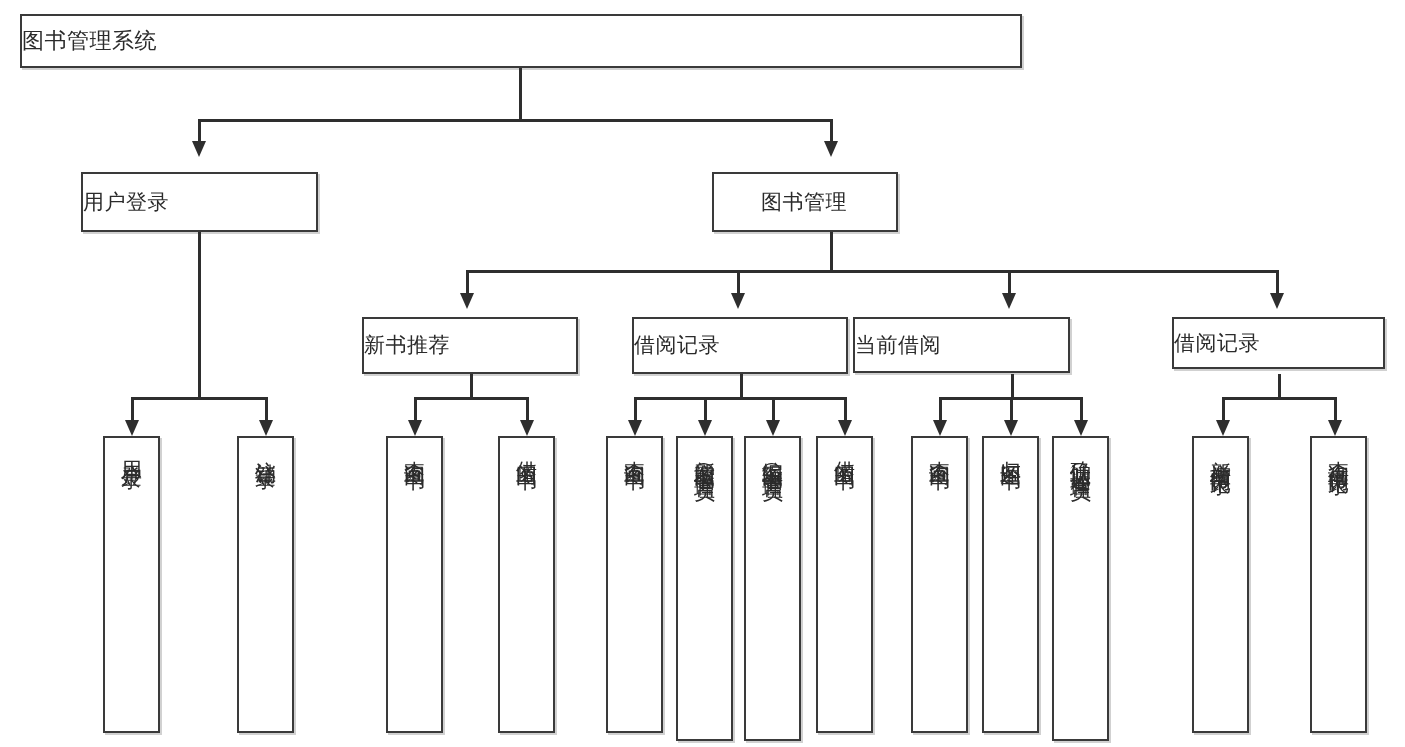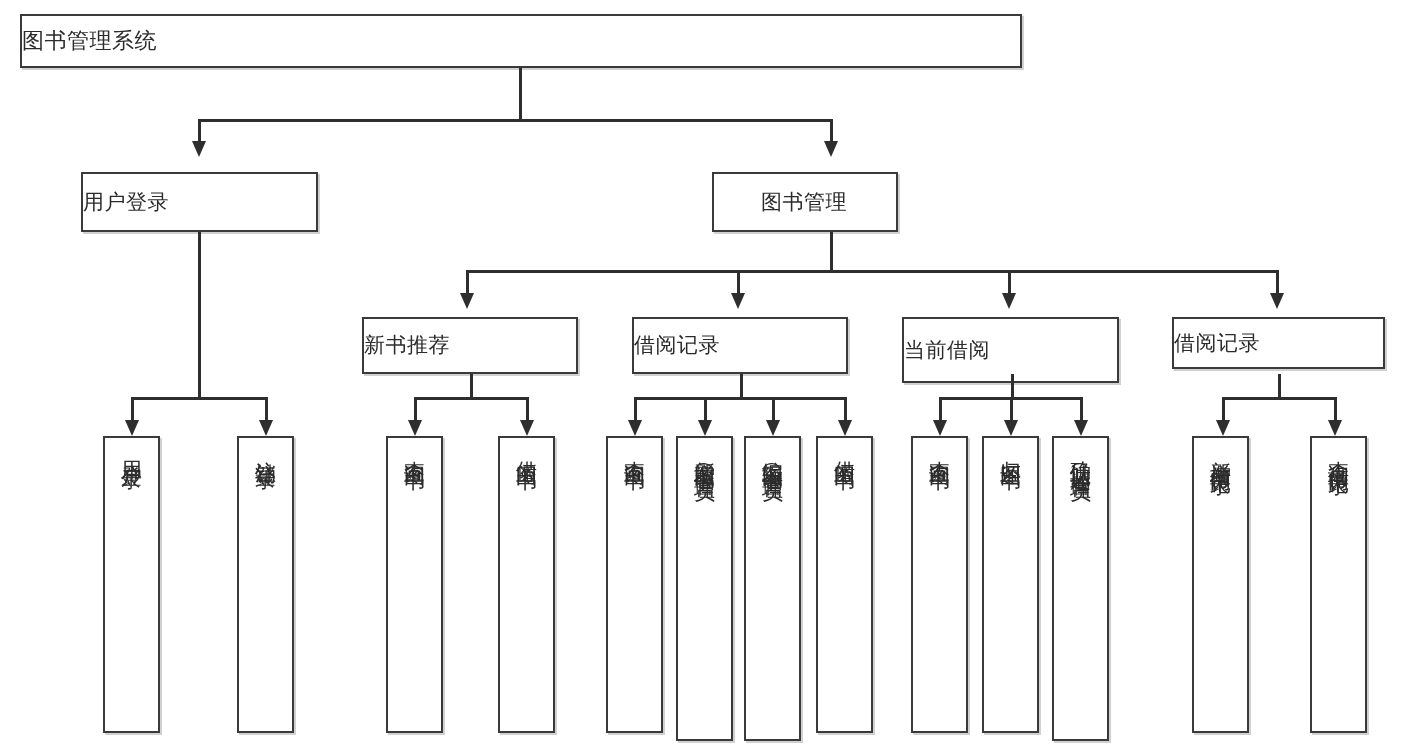--- a/index.html
+++ b/index.html
@@ -125,21 +125,21 @@
   <div class="arrow" style="left:1270px; top:293px;"></div>
 
   <div class="node horiz" style="left:362px; top:317px; width:216px; height:57px;">
     <span class="label">新书推荐</span>
   </div>
 
   <div class="node horiz" style="left:632px; top:317px; width:216px; height:57px;">
     <span class="label">借阅记录</span>
   </div>
 
-  <div class="node horiz" style="left:902px; top:317px; width:217px; height:66px;">
+  <div class="node horiz" style="left:853px; top:317px; width:217px; height:56px;">
     <span class="label">当前借阅</span>
   </div>
 
   <div class="node horiz" style="left:1172px; top:317px; width:213px; height:52px;">
     <span class="label">借阅记录</span>
   </div>
 
   <div class="edge v" style="left:470px; top:374px; height:24px;"></div>
   <div class="edge h" style="left:414px; top:397px; width:114px;"></div>
   <div class="edge v" style="left:414px; top:397px; height:23px;"></div>

